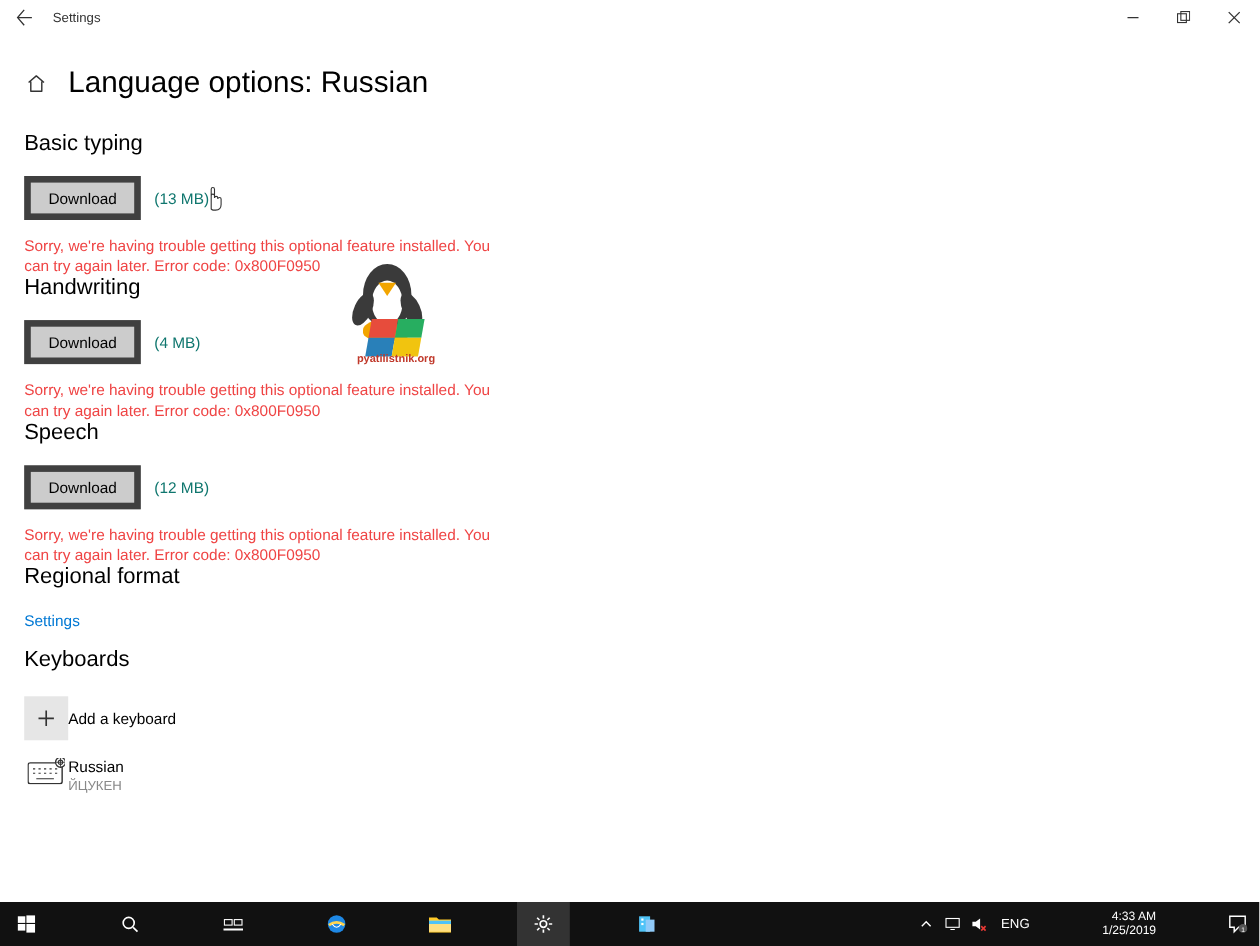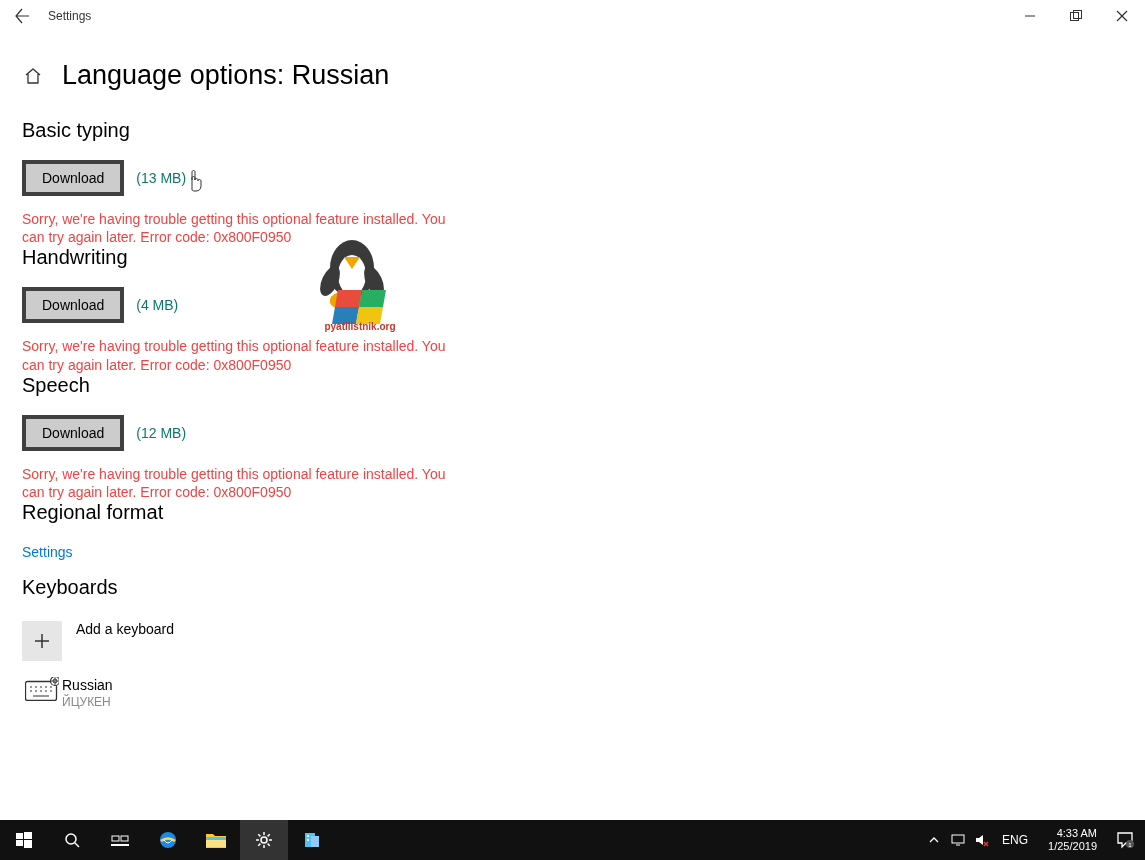--- a/index.html
+++ b/index.html
@@ -59,21 +59,21 @@
     margin-bottom: 18px;
   }
   .section-title.first { margin-top: 10px; }
   .download-row {
     display: flex;
     align-items: center;
     gap: 12px;
   }
   .download-btn {
     background: #ccc;
-    border: 4px solid #404040;
+    border: 6px solid #404040;
     padding: 6px 16px;
     font-size: 14px;
     cursor: default;
     min-width: 90px;
     text-align: center;
   }
   .size { color: #0f766e; font-size: 14px; }
   .error {
     color: #ef4444;
     font-size: 14px;
@@ -84,21 +84,21 @@
   .settings-link {
     color: #0078d4;
     font-size: 14px;
     cursor: default;
     margin-top: 2px;
     display: inline-block;
   }
   
   .kb-row {
     display: flex;
-    gap: 14px;
+    align-items: center;
     margin-top: 4px;
     padding: 4px 0;
   }
   .plus-box {
     width: 40px; height: 40px;
     background: #e6e6e6;
     display: flex; align-items: center; justify-content: center;
     font-size: 22px; color: #333;
   }
   .kb-label { font-size: 14px; }
@@ -164,20 +164,21 @@
   }
 
   
   .taskbar {
     position: absolute;
     left: 0; bottom: 0;
     width: 100%; height: 40px;
     background: #111;
     display: flex; align-items: center;
     color: #fff;
+    gap: 46px;
   }
   .taskbar .tbtn {
     width: 48px; height: 40px;
     display: flex; align-items: center; justify-content: center;
     cursor: default;
   }
   .taskbar .tbtn.active { background: #333; }
   .taskbar .spacer { flex: 1; }
   .taskbar .tray {
     display: flex; align-items: center;

